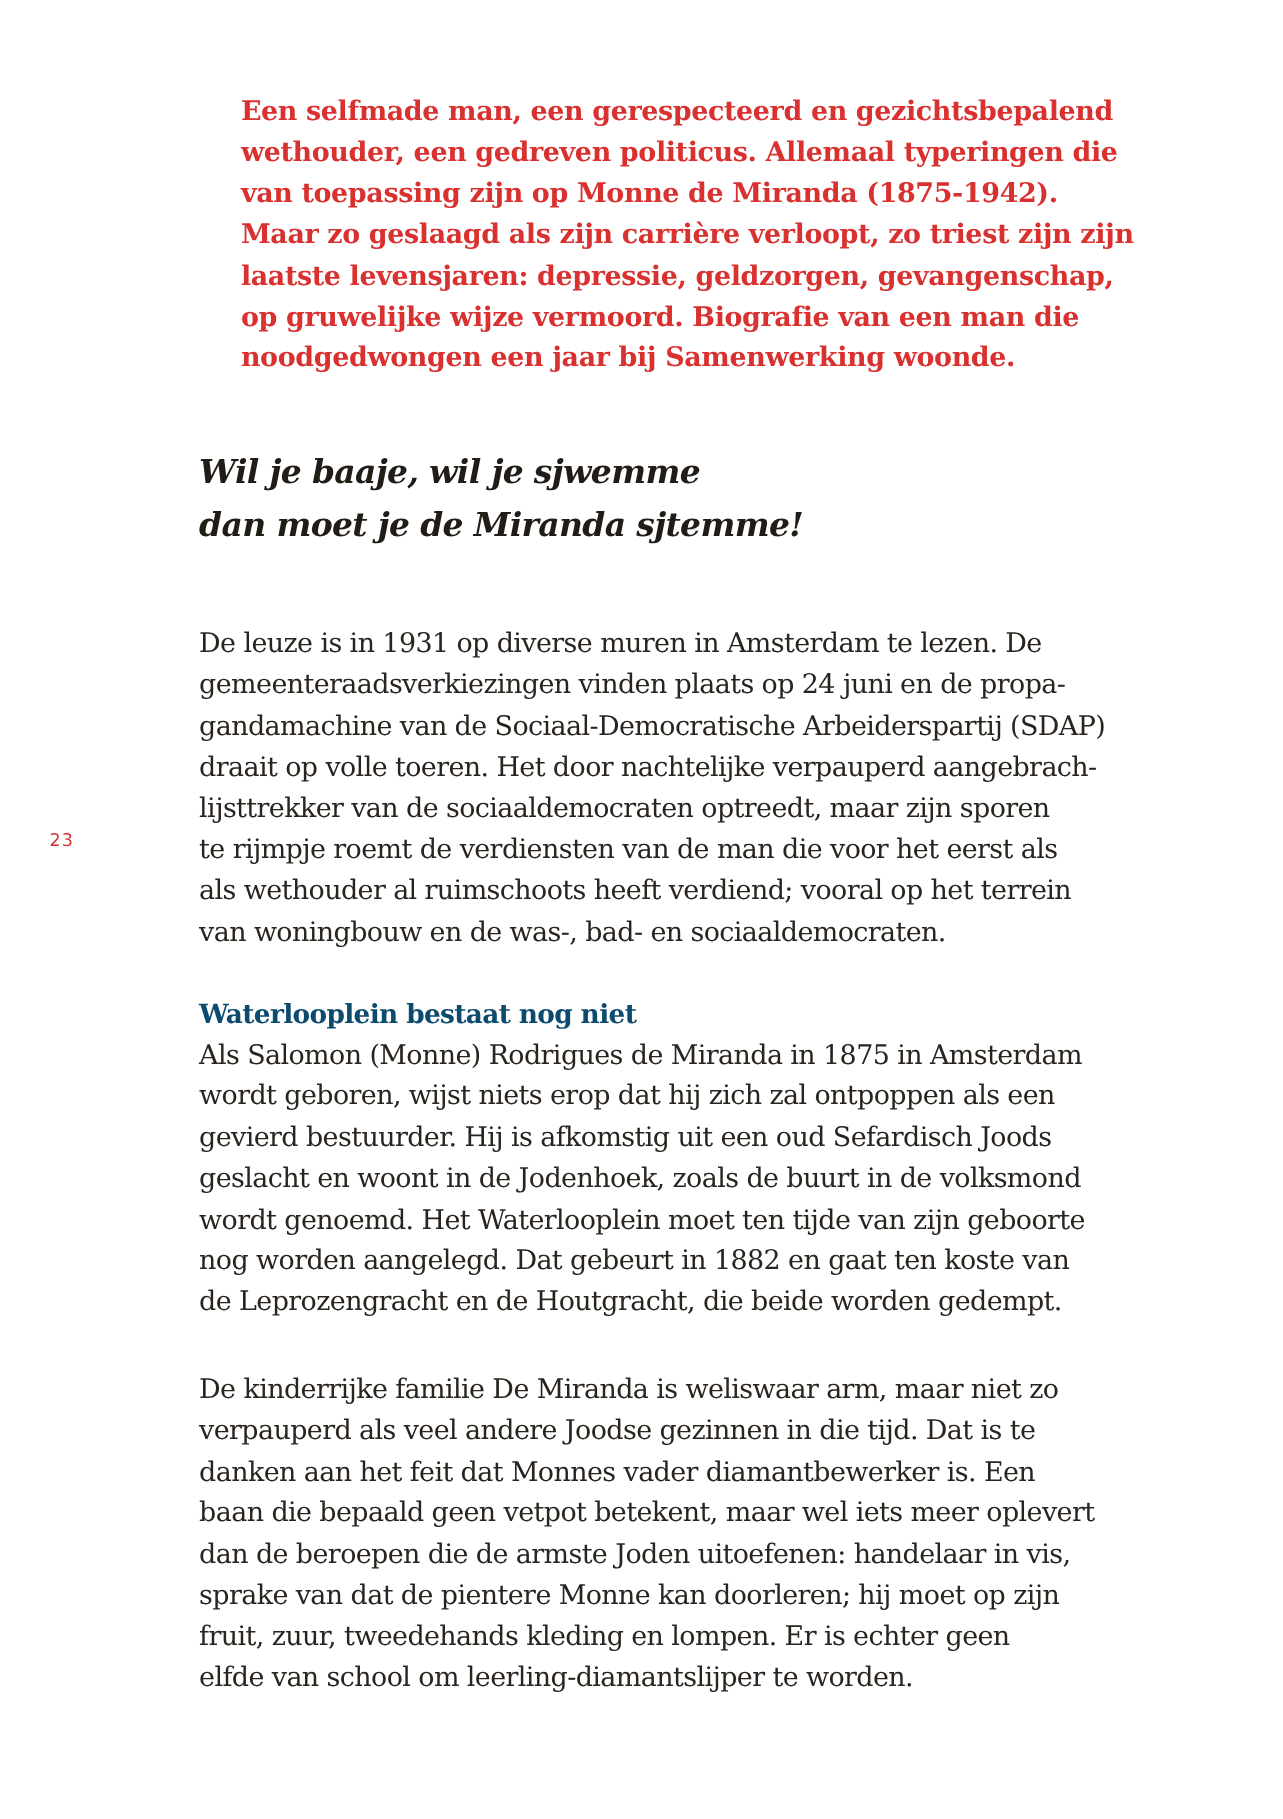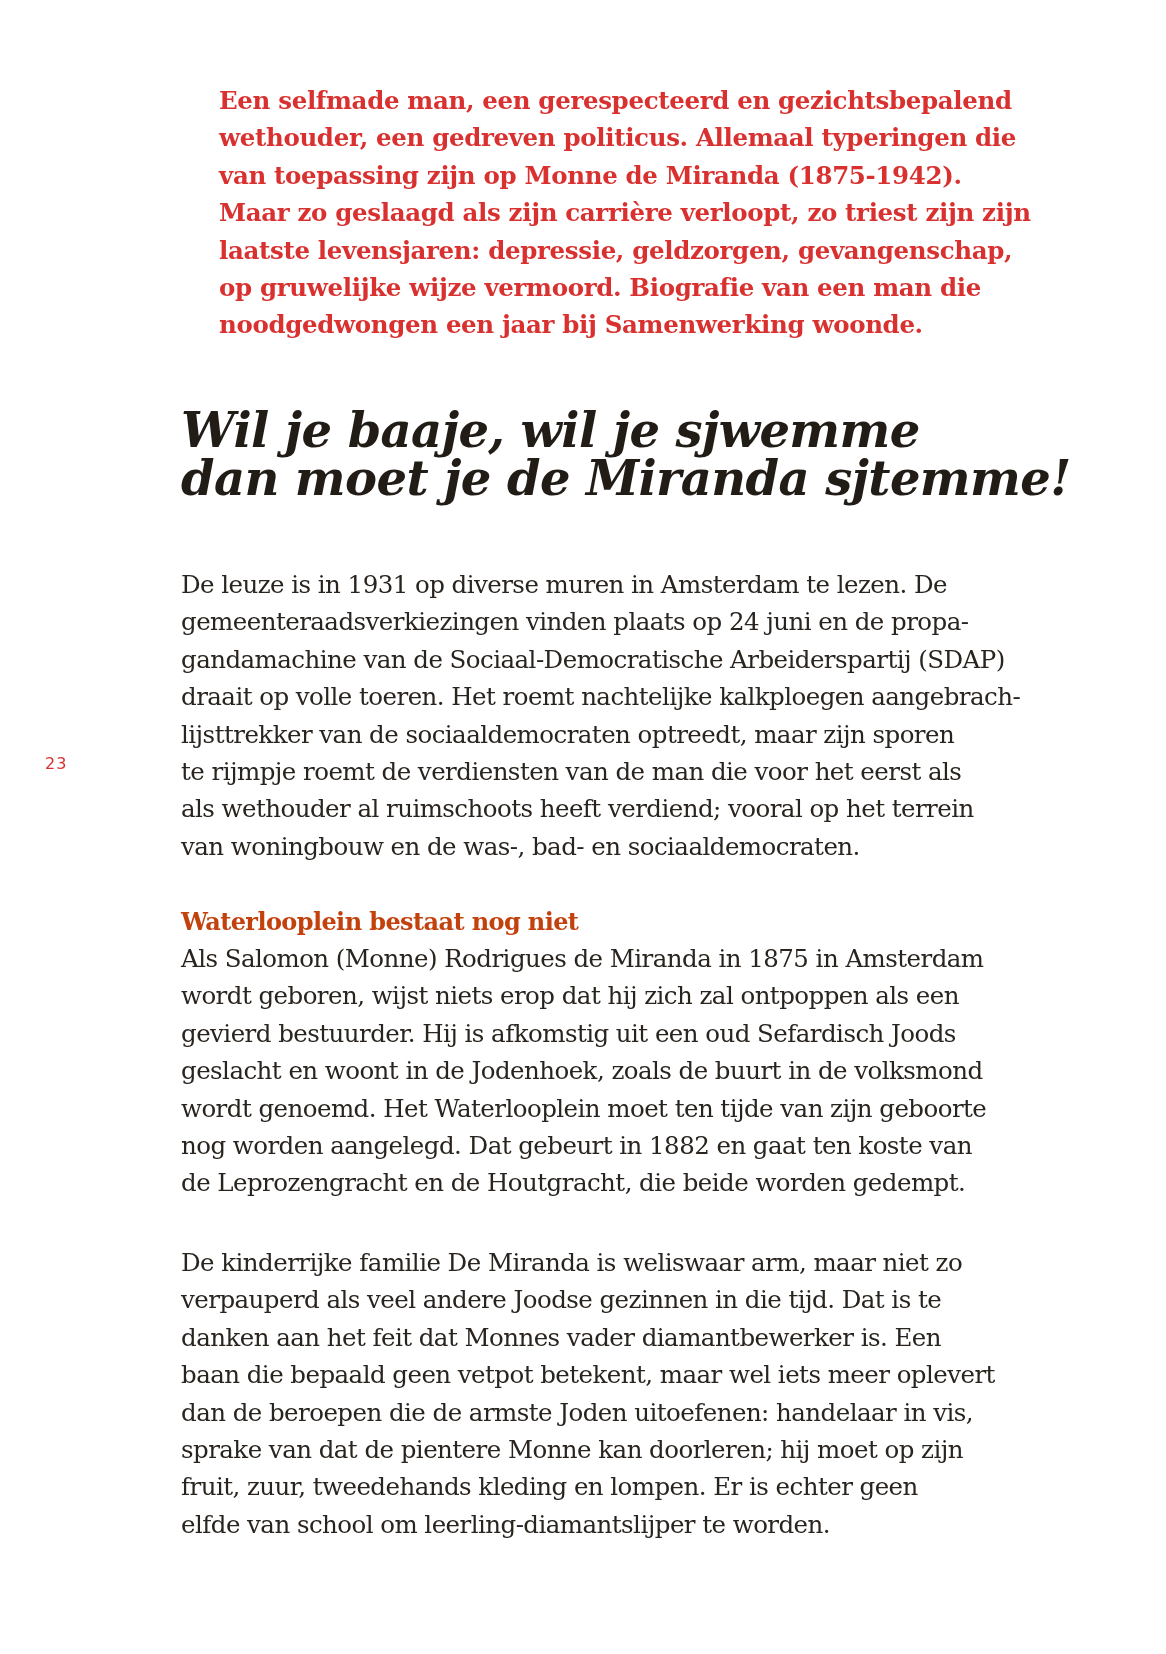--- a/index.html
+++ b/index.html
@@ -39,21 +39,21 @@
     .heading {
       position: absolute;
       left: 181px;
       top: 406px;
       width: 900px;
       margin: 0;
       color: #221c17;
       font-family: "DejaVu Serif", serif;
       font-style: italic;
       font-weight: bold;
-      font-size: 48px;
+      font-size: 30px;
       line-height: 48px;
       letter-spacing: -0.6px;
     }
     .heading .line {
       display: block;
       white-space: nowrap;
     }
     .body-block {
       position: absolute;
       left: 181px;
@@ -68,21 +68,21 @@
     .body-block .line {
       display: block;
       white-space: nowrap;
     }
     .p1 { top: 566px; }
     .subhead {
       position: absolute;
       left: 181px;
       top: 903px;
       margin: 0;
-      color: #c2410c;
+      color: #0c4a6e;
       font-family: "DejaVu Serif", serif;
       font-weight: bold;
       font-size: 24px;
       line-height: 37.4px;
       letter-spacing: -0.6px;
       white-space: nowrap;
     }
     .p2 { top: 940px; }
     .p3 { top: 1244px; }
     .page-number {
@@ -115,21 +115,21 @@
     <span class="line">Wil je baaje, wil je sjwemme</span>
     <span class="line">dan moet je de Miranda sjtemme!</span>
   </h1>
 
   <div class="page-number">23</div>
 
   <div class="body-block p1">
     <span class="line">De leuze is in 1931 op diverse muren in Amsterdam te lezen. De</span>
     <span class="line">gemeenteraadsverkiezingen vinden plaats op 24 juni en de propa-</span>
     <span class="line">gandamachine van de Sociaal-Democratische Arbeiderspartij (SDAP)</span>
-    <span class="line">draait op volle toeren. Het roemt nachtelijke kalkploegen aangebrach-</span>
+    <span class="line">draait op volle toeren. Het door nachtelijke verpauperd aangebrach-</span>
     <span class="line">lijsttrekker van de sociaaldemocraten optreedt, maar zijn sporen</span>
     <span class="line">te rijmpje roemt de verdiensten van de man die voor het eerst als</span>
     <span class="line">als wethouder al ruimschoots heeft verdiend; vooral op het terrein</span>
     <span class="line">van woningbouw en de was-, bad- en sociaaldemocraten.</span>
   </div>
 
   <h2 class="subhead">Waterlooplein bestaat nog niet</h2>
 
   <div class="body-block p2">
     <span class="line">Als Salomon (Monne) Rodrigues de Miranda in 1875 in Amsterdam</span>

